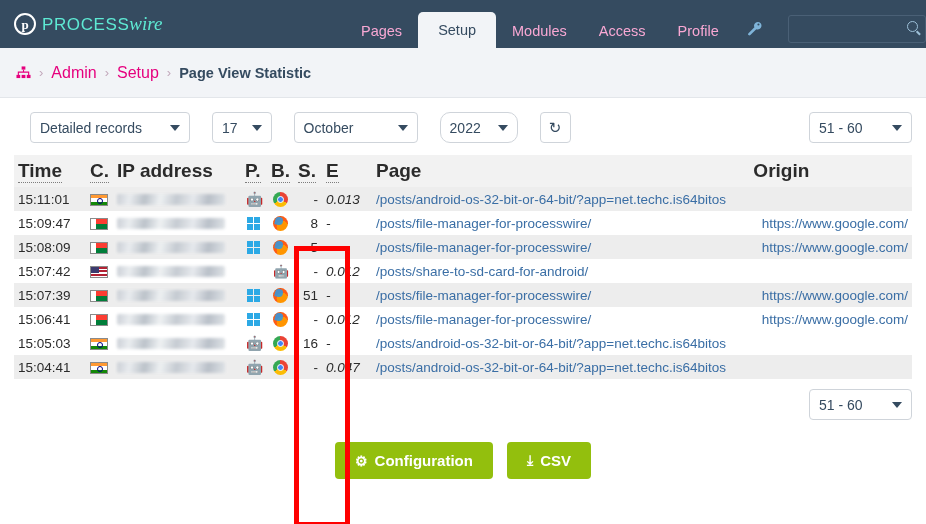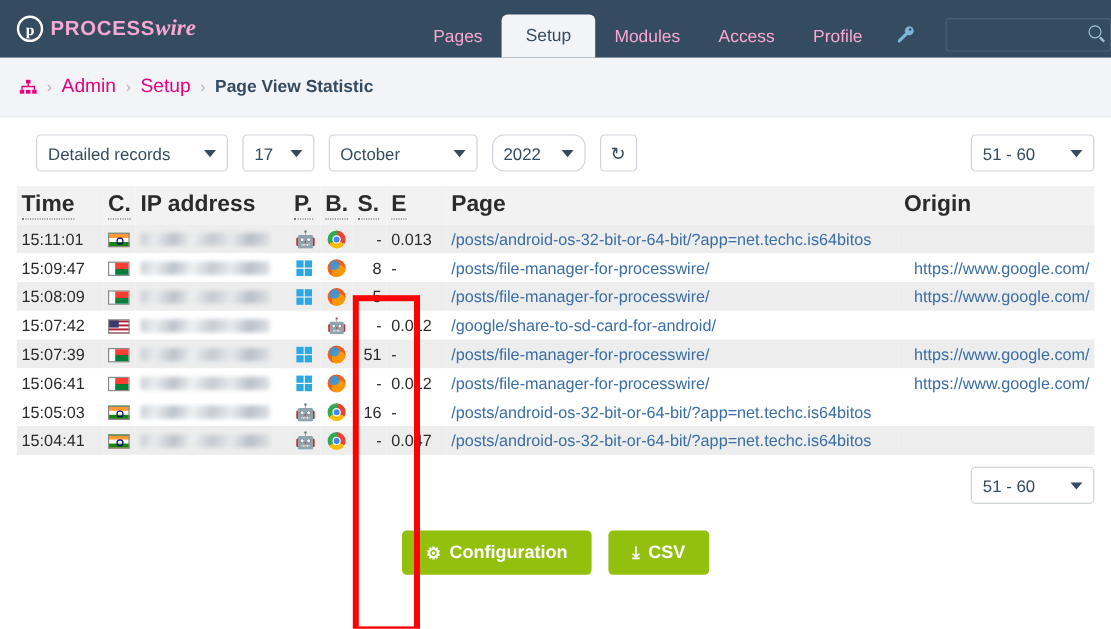--- a/index.html
+++ b/index.html
@@ -33,24 +33,24 @@
     border: 2px solid #ffffff;
     border-radius: 50%;
     display: flex; align-items: center; justify-content: center;
     color: #ffffff;
     font-size: 13px;
     font-weight: bold;
     font-family: "Liberation Serif", serif;
     line-height: 1;
   }
   .logo-text {
-    color: #f9a8d4;
+    color: #5eead4;
     font-size: 17px;
     letter-spacing: 0.6px;
-    font-weight: bold;
+    font-weight: normal;
   }
   .logo-text .lw {
     font-style: italic;
     font-family: "Liberation Serif", serif;
     letter-spacing: 0;
     font-size: 19px;
   }
 
   .topnav {
     position: absolute;
@@ -133,21 +133,21 @@
   .bc-sep { color: #c2a8bb; font-size: 13px; }
   .bc-link { color: #e6007e; font-size: 16px; cursor: pointer; }
   .bc-current { color: #354b60; font-size: 14.5px; font-weight: bold; }
 
   
   .content { padding: 0 14px; background: #fff; position: relative; }
 
   .toolbar {
     display: flex;
     align-items: flex-end;
-    gap: 12px;
+    gap: 22px;
     padding: 14px 0 12px 16px;
     position: relative;
   }
   .sel {
     border: 1px solid #cfd4da;
     border-radius: 4px;
     background: #fff;
     height: 31px;
     display: flex;
     align-items: center;
@@ -214,21 +214,21 @@
     vertical-align: middle;
   }
   table.stats tbody tr.odd td { background: #ededed; }
   table.stats tbody tr.even td { background: #ffffff; }
   td.c-time { width: 72px; padding-left: 4px; }
   td.c-flag { width: 26px; }
   td.c-ip { width: 128px; }
   td.c-plat { width: 26px; text-align: center; }
   td.c-brow { width: 26px; text-align: center; }
   td.c-sess { width: 28px; text-align: right; padding-right: 8px; }
-  td.c-eng { width: 50px; padding-left: 8px; }
+  td.c-eng { width: 50px; padding-left: 8px; font-style: italic; }
   td.c-page a, td.c-origin a {
     color: #3a6ea5;
     text-decoration: none;
     cursor: pointer;
   }
   td.c-origin { text-align: right; padding-right: 6px; }
   th.h-sess { text-align: right; padding-right: 8px; }
   th.h-eng { padding-left: 8px; }
   th.h-origin { text-align: right; padding-right: 6px; margin-left: 47px; }
   th.h-plat, th.h-brow { text-align: left; }
@@ -463,21 +463,21 @@
           <td class="c-origin"><a>https://www.google.com/</a></td>
         </tr>
         <tr class="even">
           <td class="c-time">15:07:42</td>
           <td class="c-flag"><span class="flag flag-us"></span></td>
           <td class="c-ip"><span class="ipblur"></span></td>
           <td class="c-plat"></td>
           <td class="c-brow"><span class="ico ico-bot">🤖</span></td>
           <td class="c-sess">-</td>
           <td class="c-eng">0.012</td>
-          <td class="c-page"><a>/google/share-to-sd-card-for-android/</a></td>
+          <td class="c-page"><a>/posts/share-to-sd-card-for-android/</a></td>
           <td class="c-origin"></td>
         </tr>
         <tr class="odd">
           <td class="c-time">15:07:39</td>
           <td class="c-flag"><span class="flag flag-mg"></span></td>
           <td class="c-ip"><span class="ipblur"></span></td>
           <td class="c-plat"><span class="ico ico-windows"><span></span><span></span><span></span><span></span></span></td>
           <td class="c-brow"><span class="ico ico-firefox"></span></td>
           <td class="c-sess">51</td>
           <td class="c-eng">-</td>

